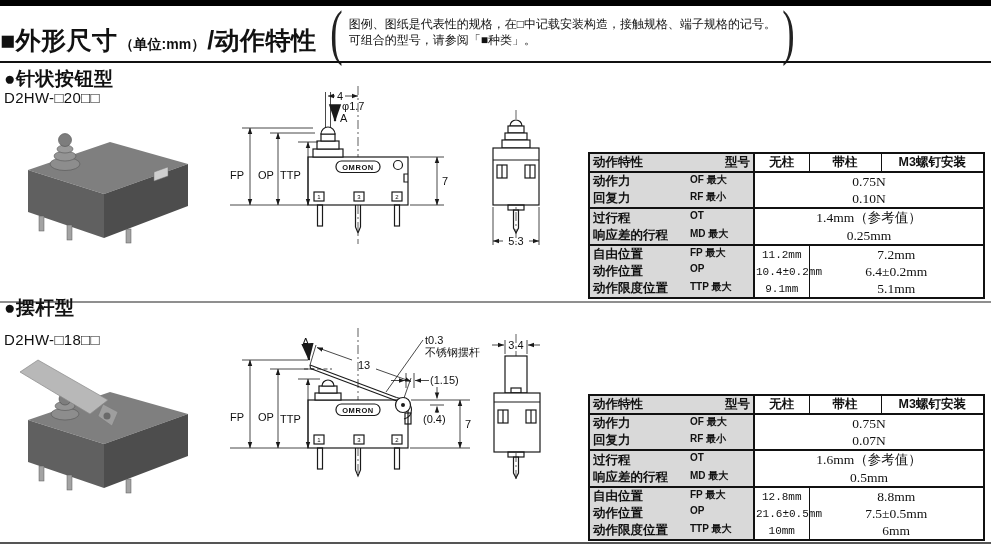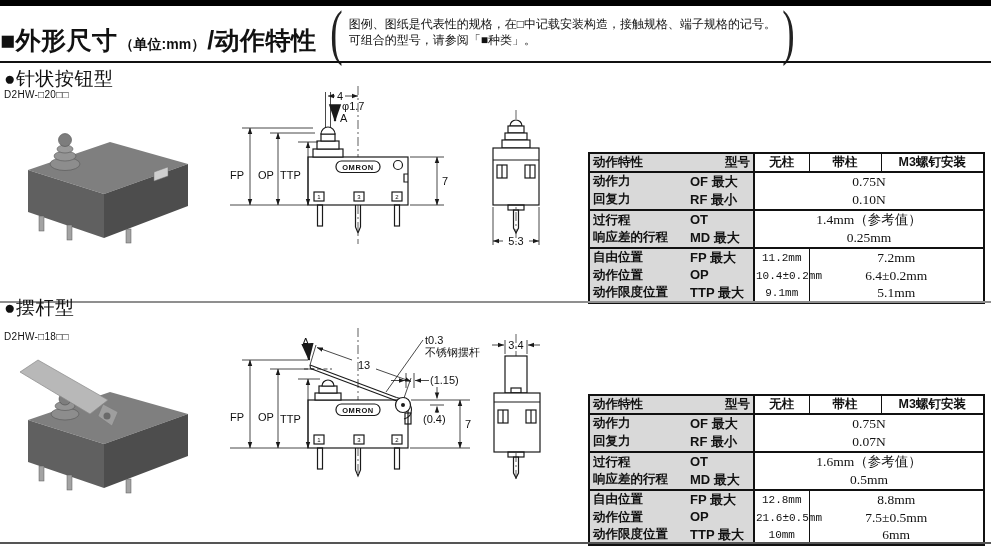--- a/index.html
+++ b/index.html
@@ -14,22 +14,22 @@
   
   #title{left:0;top:24px;display:flex;align-items:baseline;white-space:nowrap;}
   #title .big{font-size:25px;font-weight:bold;letter-spacing:.5px;}
   #title .small{font-size:14px;font-weight:bold;margin:0 2px;}
   
   #note{left:326px;top:4px;width:430px;display:flex;align-items:center;}
   .paren{font-family:"Liberation Serif",serif;font-size:62px;font-weight:400;line-height:56px;
          transform:scaleX(.6);color:#222;}
   #note-lines{font-size:12px;line-height:16px;margin:0 2px;white-space:nowrap;}
   
-  .sec-title{font-size:19px;font-weight:normal;letter-spacing:.5px;}
-  .sec-model{font-size:10px;letter-spacing:.3px;}
+  .sec-title{font-size:19px;font-weight:bold;letter-spacing:.5px;}
+  .sec-model{font-size:15px;letter-spacing:.3px;}
   #sec1-title{left:4px;top:66px;} #sec1-model{left:4px;top:89px;}
   #sec2-title{left:4px;top:295px;} #sec2-model{left:4px;top:331px;}
   
   #photo1{left:8px;top:112px;} #photo2{left:8px;top:356px;}
   #d1{left:228px;top:84px;} #s1{left:488px;top:108px;}
   #d2{left:228px;top:324px;} #s2{left:486px;top:330px;}
   
   .ol{fill:#fff;stroke:#1a1a1a;stroke-width:1.2;}
   .ln{fill:none;stroke:#1a1a1a;stroke-width:1.2;}
   .lv{fill:none;stroke:#1a1a1a;stroke-width:1.1;}
@@ -42,21 +42,21 @@
   text.term-t{font:6px "Liberation Sans",sans-serif;fill:#111;}
   
   .spec{border-collapse:collapse;width:397px;table-layout:fixed;border:2px solid #111;background:#fff;}
   #t1{left:588px;top:152px;} #t2{left:588px;top:394px;}
   .spec td{padding:0 3px;height:16px;vertical-align:middle;}
   .spec tr.hd td{height:17px;border-bottom:2px solid #111;}
   .spec tr.gs td{border-top:2px solid #111;margin-left:43px;}
   .spec td.g{background:#d9d9d9;border-right:2px solid #111;}
   .gwrap{display:flex;align-items:flex-start;}
   .gwrap .lbl{flex:1;font-weight:bold;font-size:12.5px;white-space:nowrap;}
-  .gwrap .code{width:60px;font-weight:bold;font-size:13px;white-space:nowrap;}
+  .gwrap .code{width:60px;font-weight:bold;font-size:10px;white-space:nowrap;}
   .gwrap .mdl{font-weight:bold;font-size:12.5px;text-align:right;}
   .spec td.vh{font-weight:bold;font-size:12.5px;text-align:center;border-left:1px solid #111;white-space:nowrap;}
   .spec td.val{font-family:"Liberation Serif",serif;font-size:13.5px;text-align:center;
                border-left:1px solid #111;white-space:nowrap;}
   .spec td.vn{font-size:11px;padding:0 1px;font-family:Liberation Mono, monospace;}
 </style>
 </head>
 <body>
 
 <svg style="position:absolute;width:0;height:0" aria-hidden="true">

